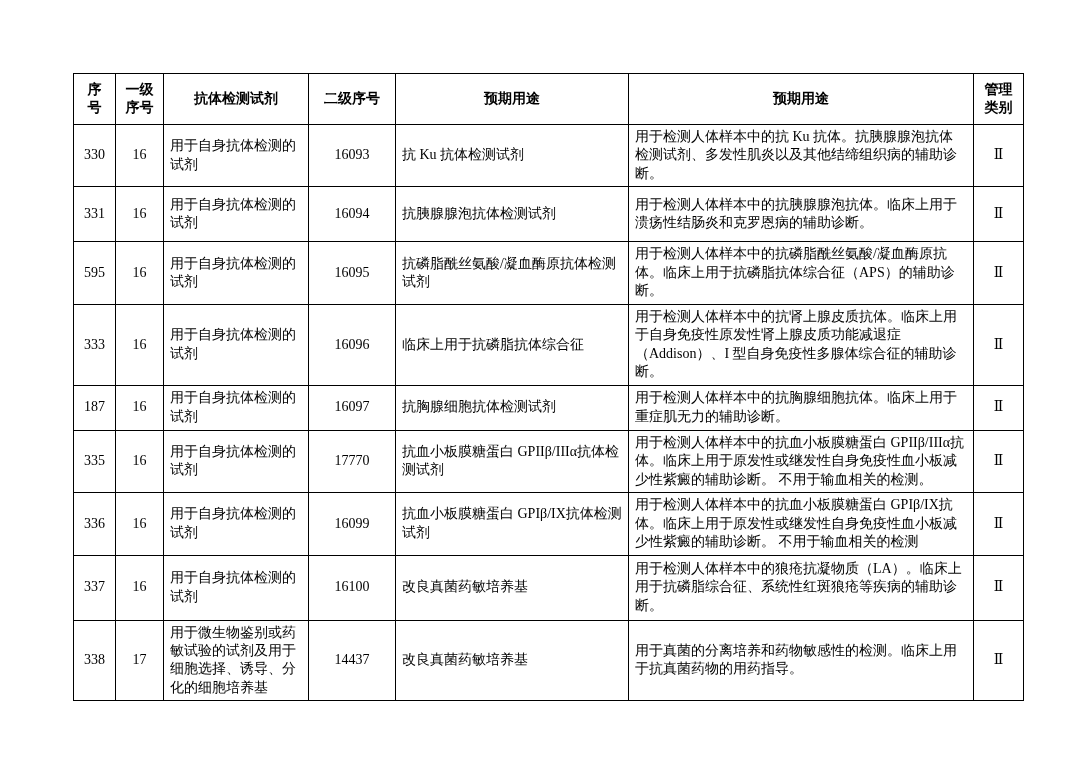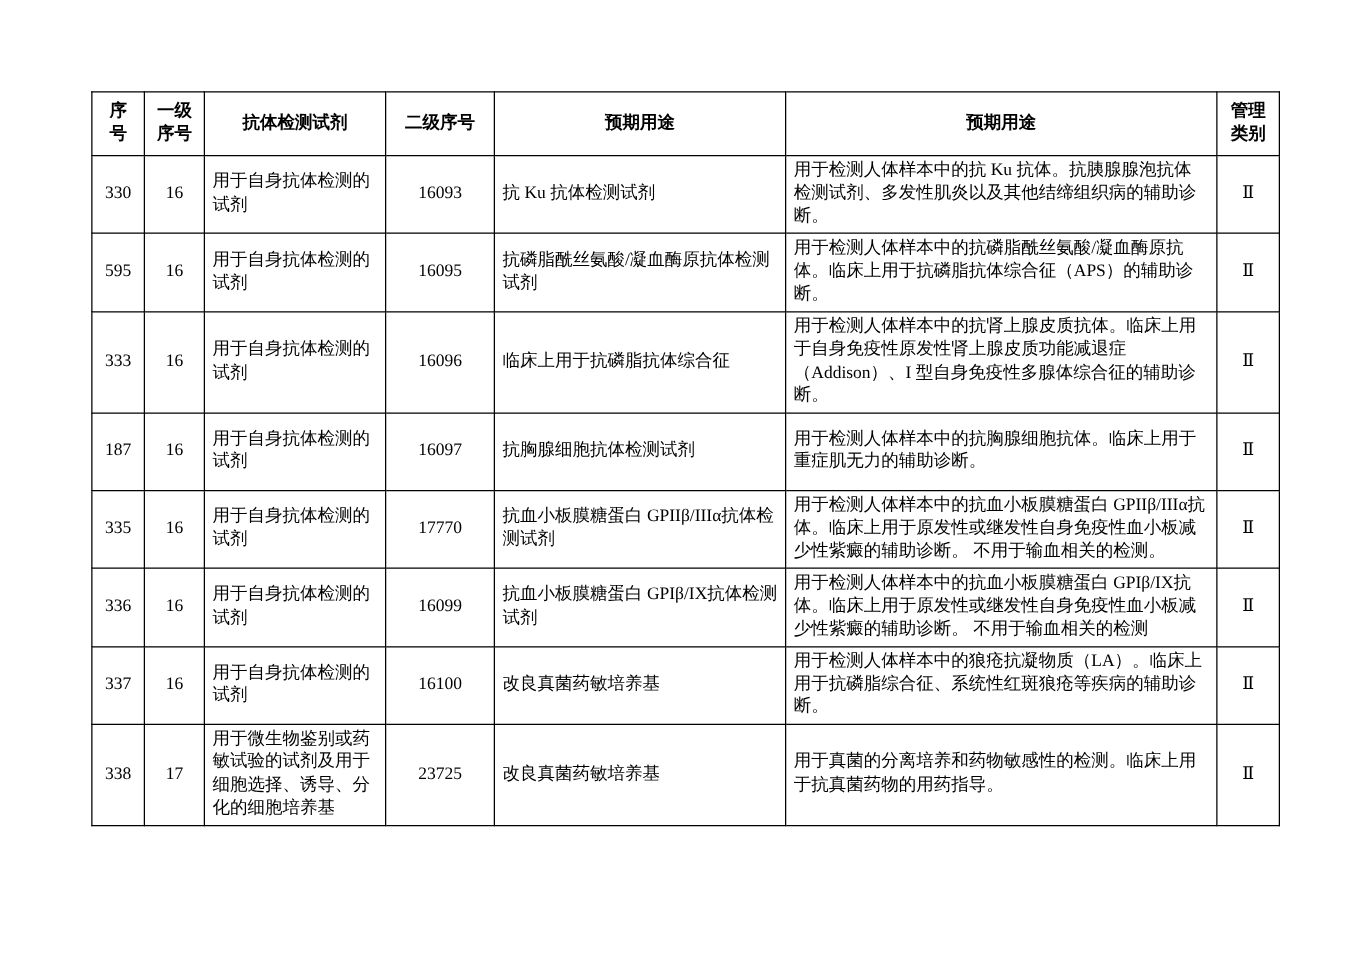--- a/index.html
+++ b/index.html
@@ -98,20 +98,29 @@
         <tr>
           <td class="col-serial">330</td>
           <td class="col-level1_no">16</td>
           <td class="col-level1_category">用于自身抗体检测的试剂</td>
           <td class="col-level2_no">16093</td>
           <td class="col-product_name">抗 Ku 抗体检测试剂</td>
           <td class="col-intended_use">用于检测人体样本中的抗 Ku 抗体。抗胰腺腺泡抗体检测试剂、多发性肌炎以及其他结缔组织病的辅助诊断。</td>
           <td class="col-management_class">Ⅱ</td>
         </tr>
         <tr>
+          <td class="col-serial">331</td>
+          <td class="col-level1_no">16</td>
+          <td class="col-level1_category">用于自身抗体检测的试剂</td>
+          <td class="col-level2_no">16094</td>
+          <td class="col-product_name">抗胰腺腺泡抗体检测试剂</td>
+          <td class="col-intended_use">用于检测人体样本中的抗胰腺腺泡抗体。临床上用于溃疡性结肠炎和克罗恩病的辅助诊断。</td>
+          <td class="col-management_class">Ⅱ</td>
+        </tr>
+        <tr>
           <td class="col-serial">595</td>
           <td class="col-level1_no">16</td>
           <td class="col-level1_category">用于自身抗体检测的试剂</td>
           <td class="col-level2_no">16095</td>
           <td class="col-product_name">抗磷脂酰丝氨酸/凝血酶原抗体检测试剂</td>
           <td class="col-intended_use">用于检测人体样本中的抗磷脂酰丝氨酸/凝血酶原抗体。临床上用于抗磷脂抗体综合征（APS）的辅助诊断。</td>
           <td class="col-management_class">Ⅱ</td>
         </tr>
         <tr>
           <td class="col-serial">333</td>
@@ -155,20 +164,20 @@
           <td class="col-level1_category">用于自身抗体检测的试剂</td>
           <td class="col-level2_no">16100</td>
           <td class="col-product_name">改良真菌药敏培养基</td>
           <td class="col-intended_use">用于检测人体样本中的狼疮抗凝物质（LA）。临床上用于抗磷脂综合征、系统性红斑狼疮等疾病的辅助诊断。</td>
           <td class="col-management_class">Ⅱ</td>
         </tr>
         <tr>
           <td class="col-serial">338</td>
           <td class="col-level1_no">17</td>
           <td class="col-level1_category">用于微生物鉴别或药敏试验的试剂及用于细胞选择、诱导、分化的细胞培养基</td>
-          <td class="col-level2_no">23725</td>
+          <td class="col-level2_no">14437</td>
           <td class="col-product_name">改良真菌药敏培养基</td>
           <td class="col-intended_use">用于真菌的分离培养和药物敏感性的检测。临床上用于抗真菌药物的用药指导。</td>
           <td class="col-management_class">Ⅱ</td>
         </tr>
       </tbody>
   </table>
 </div>
 
 </body></html>

